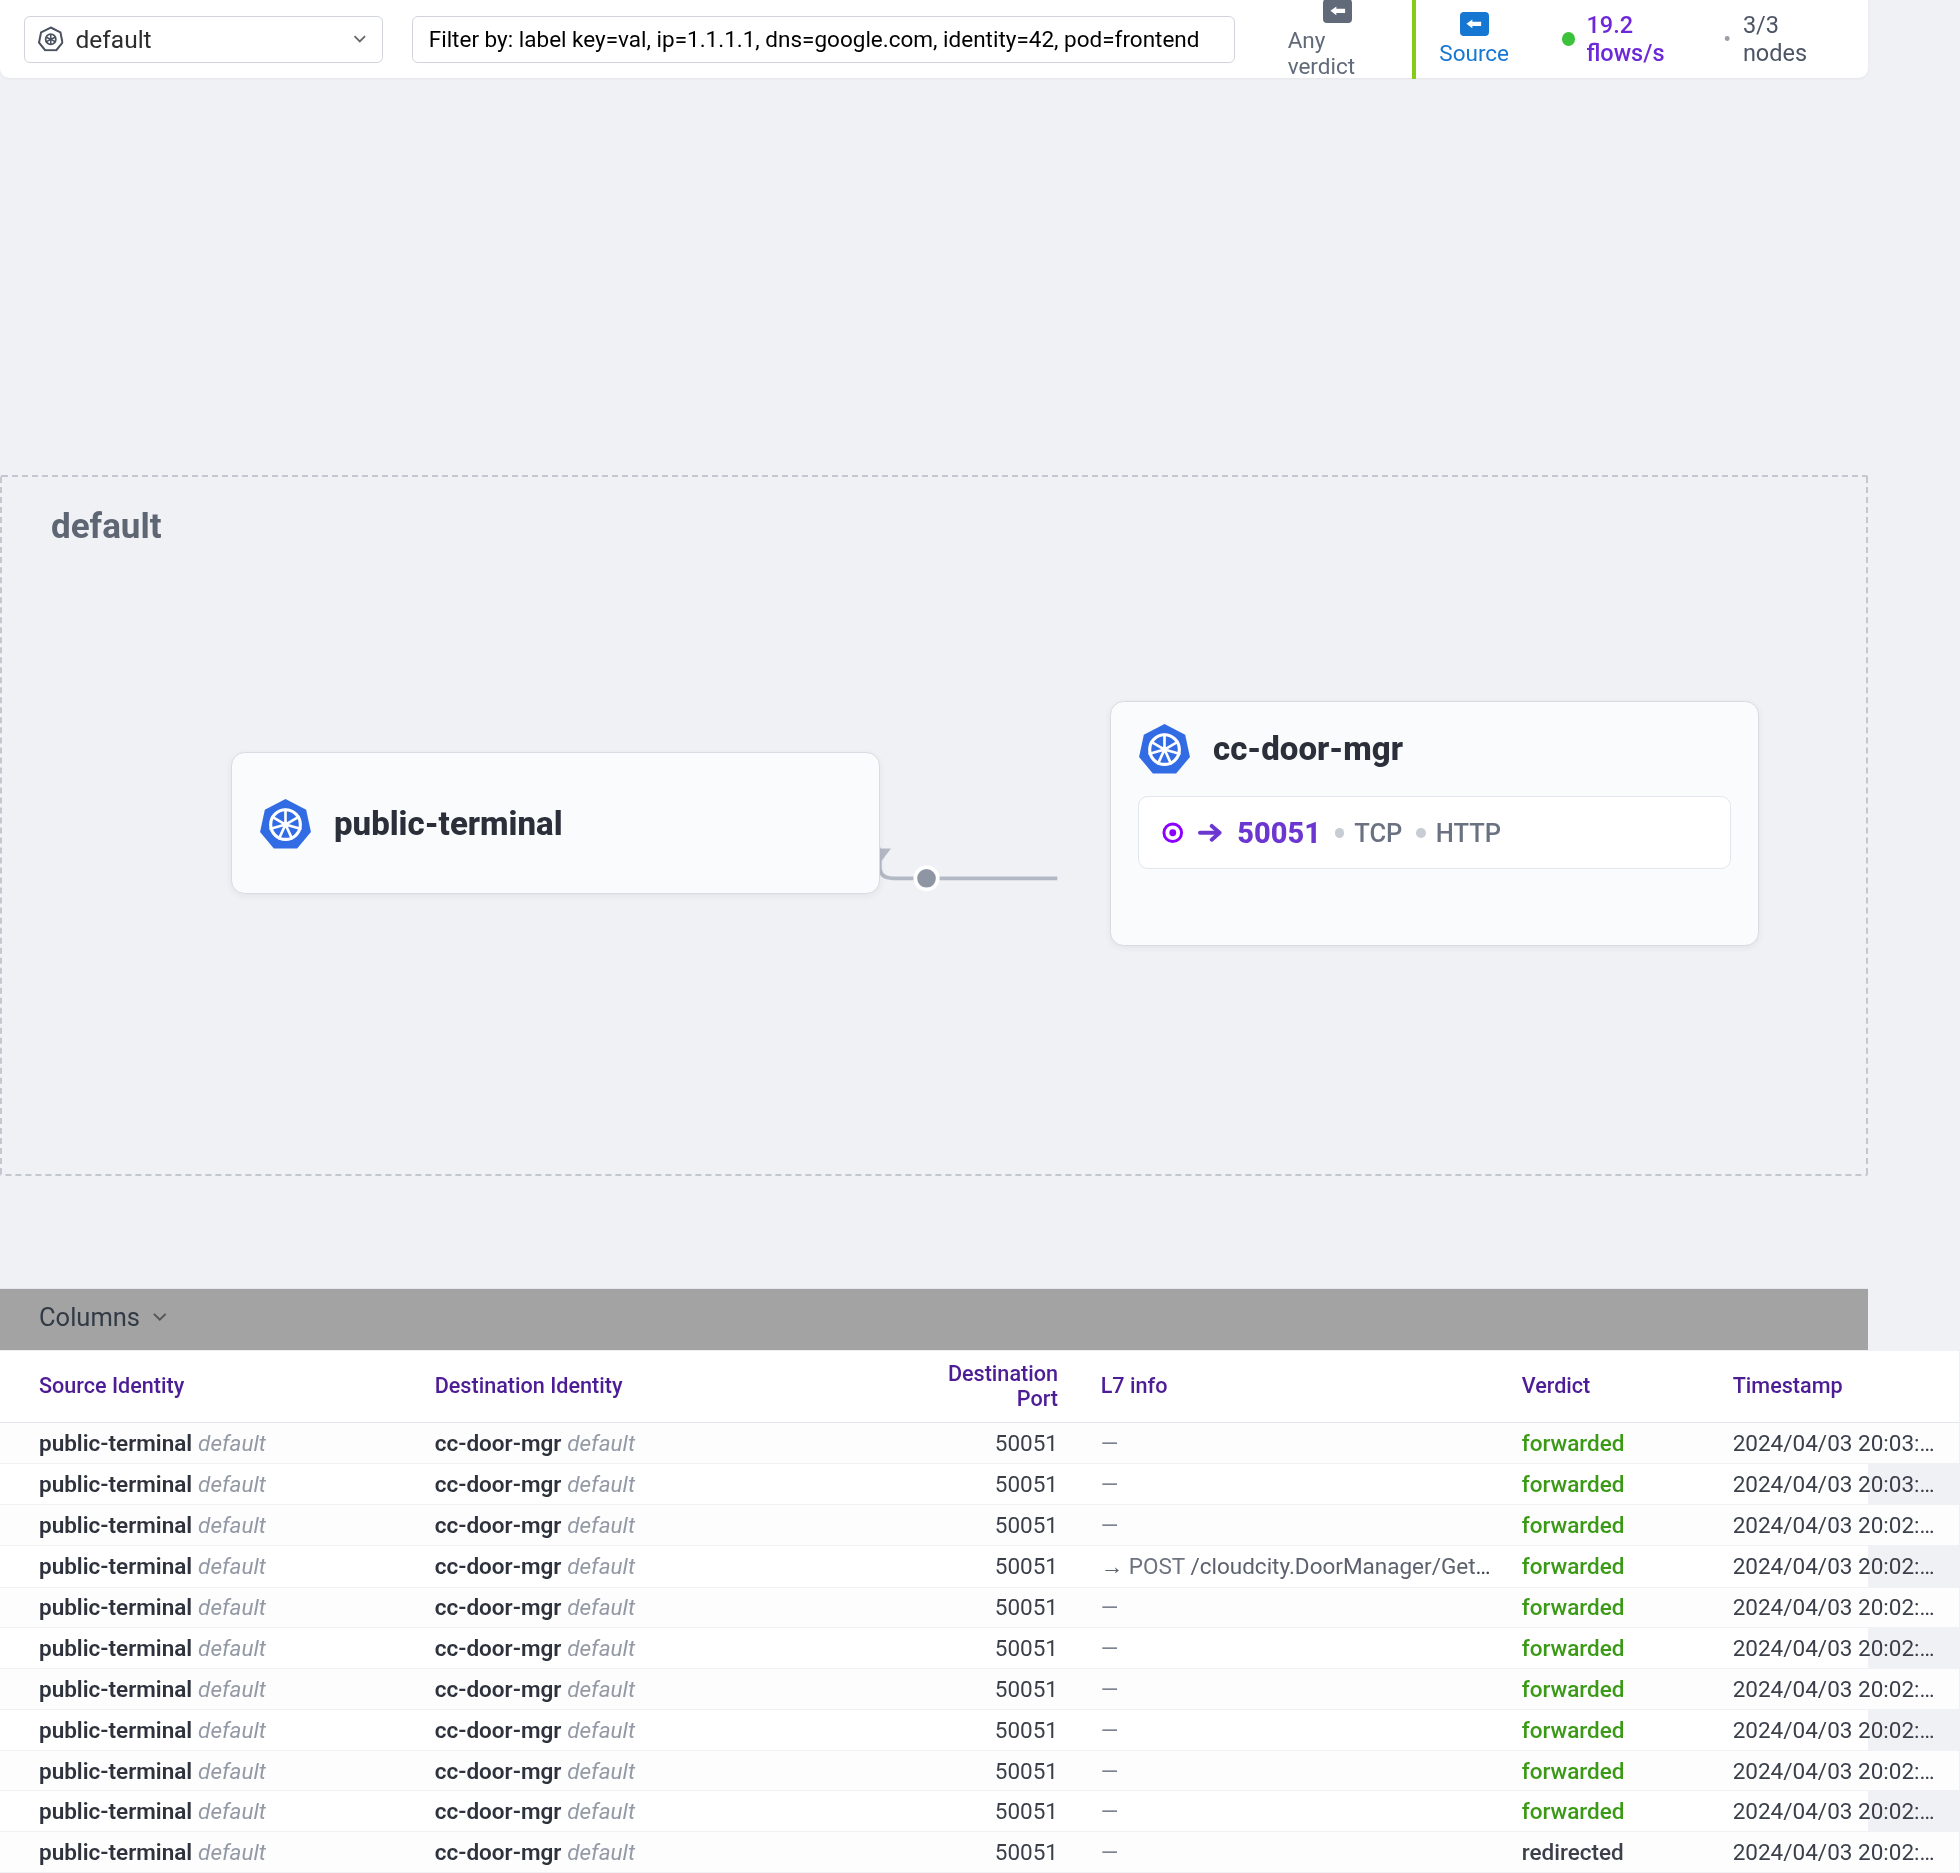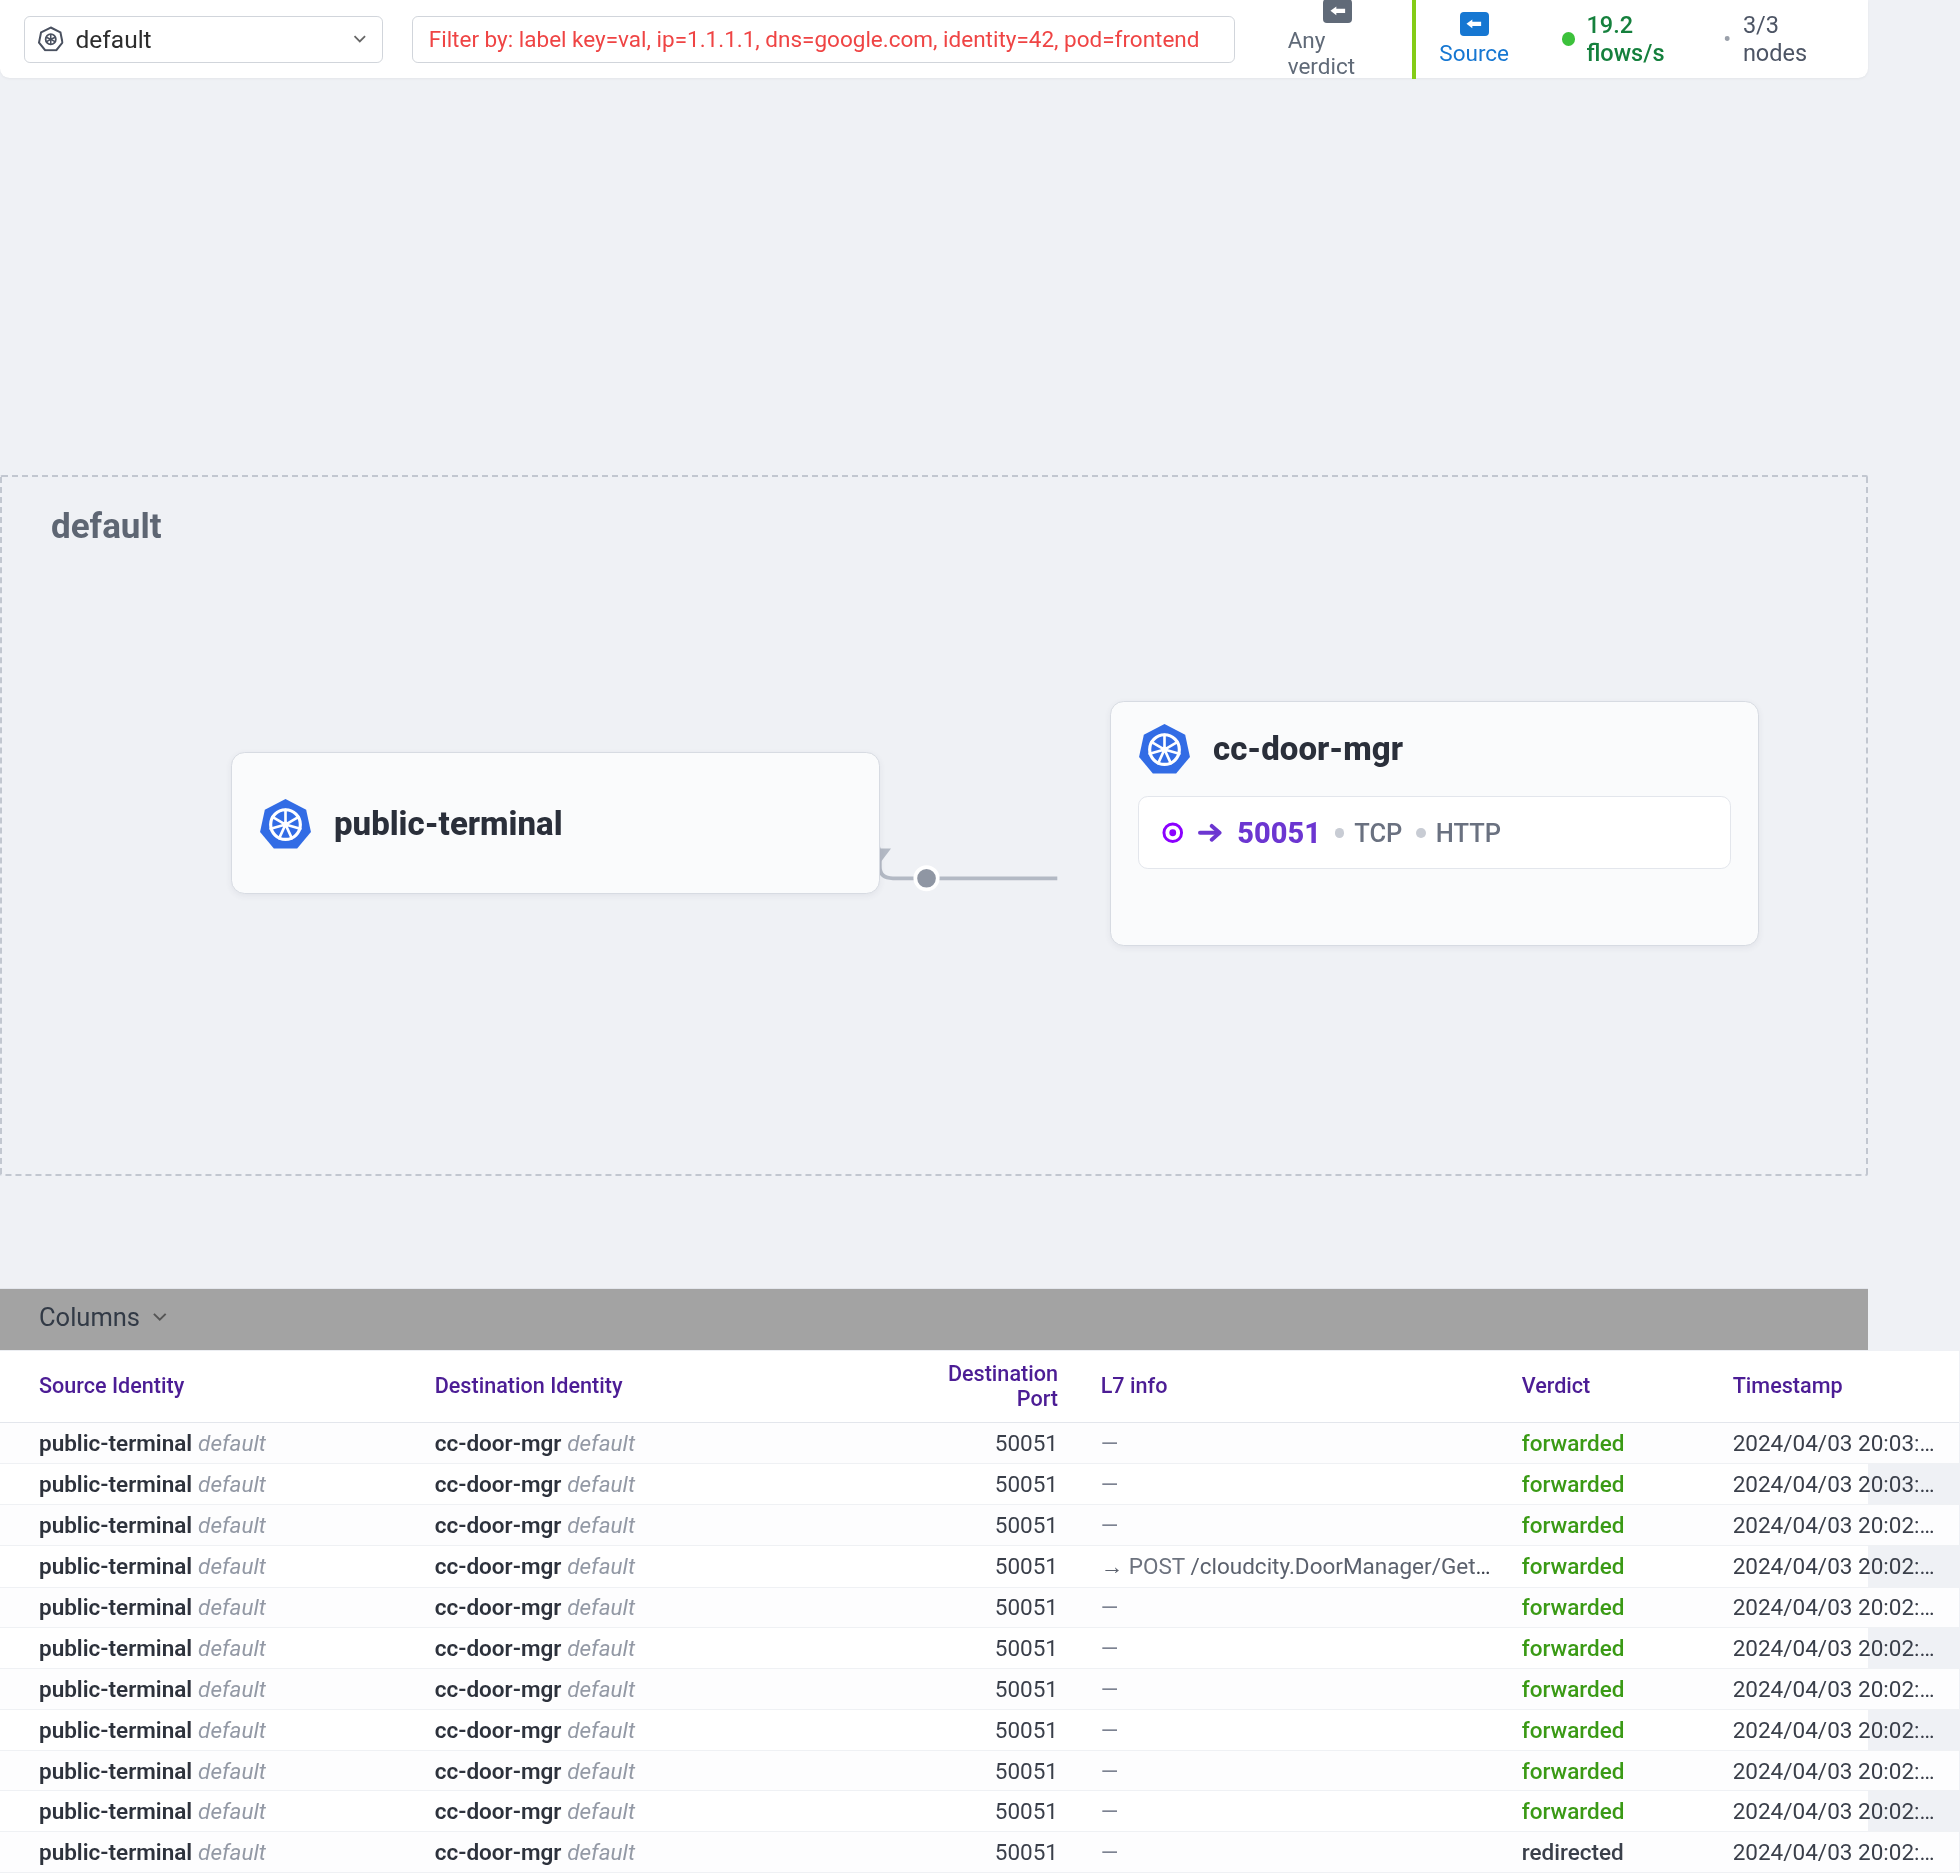--- a/index.html
+++ b/index.html
@@ -16,21 +16,21 @@
   .tab { display:flex; flex-direction:column; align-items:center; gap:3.9px; padding: 0 23.5px; cursor:pointer; border-right:4px solid #84cc16; }
   .tab:last-child { border-right:none; }
   .tab .tab-icon { width:29px; height:23.5px; border-radius:3.9px; display:flex; align-items:center; justify-content:center; }
   .tab.inactive .tab-icon { background:#606a78; }
   .tab.active .tab-icon { background:#1677d2; }
   .tab .tab-icon svg { width:17.6px; height:13.7px; }
   .tab.inactive .tab-label { color:#606a78; font-size:22.5px; }
   .tab.active .tab-label { color:#1677d2; font-size:22.5px; }
   .status { display:flex; align-items:center; gap:11.8px; font-size:23.5px; color:#4d5565; margin-left:auto; }
   .dot-green { width:13.7px; height:13.7px; border-radius:50%; background:#3cc13b; }
-  .status .flows { color:#15803d; font-weight:500; }
+  .status .flows { color:#6d28d9; font-weight:500; }
   .status .sep { color:#9aa0aa; }
   
   .canvas { flex:1; position:relative; }
   .ns-box { position:absolute; left:0; right:0; top:397px; height:701px; border:2px dashed #c2c7d0; border-left:none; border-right:none; border-radius:2px; }
   .ns-box::before { content:""; position:absolute; top:0; bottom:0; left:0; width:2px; border-left:2px dashed #c2c7d0; }
   .ns-box::after { content:""; position:absolute; top:0; bottom:0; right:0; width:2px; border-right:2px dashed #c2c7d0; }
   .ns-title { position:absolute; top:29px; left:51px; font-size:35px; font-weight:700; color:#5e6673; }
   
   .node { position:absolute; background:#fafbfc; border:1px solid #d7dbe2; border-radius:13.7px; box-shadow:0 2px 5.9px rgba(50,60,80,.07); padding:19.6px 27.4px; }
   .node .hdr { display:flex; align-items:center; gap:21.6px; }
@@ -111,21 +111,21 @@
   <div class="ns-select">
     <svg class="k8s-mini" viewBox="0 0 26 26" width="25.5" height="25.5">
           <use href="#k8s-mini"></use>
         </svg>
     <span class="label">default</span>
     <svg class="chev" viewBox="0 0 20 20">
           <polyline points="4,7 10,13 16,7" fill="none" stroke="#666" stroke-width="2"></polyline>
         </svg>
   </div>
   <div class="filter-input">
-    <span style="color:#ef4444">Filter by: label key=val, ip=1.1.1.1, dns=google.com, identity=42, pod=frontend</span>
+    <span style="color:#000000">Filter by: label key=val, ip=1.1.1.1, dns=google.com, identity=42, pod=frontend</span>
   </div>
   <div class="tabs">
     <div class="tab inactive">
       <span class="tab-icon">
         <svg viewBox="0 0 24 16">
               <path d="M2 8 L10 2 L10 5 L22 5 L22 11 L10 11 L10 14 Z" fill="#fff"></path>
             </svg>
       </span>
       <span class="tab-label">Any verdict</span>
     </div>

